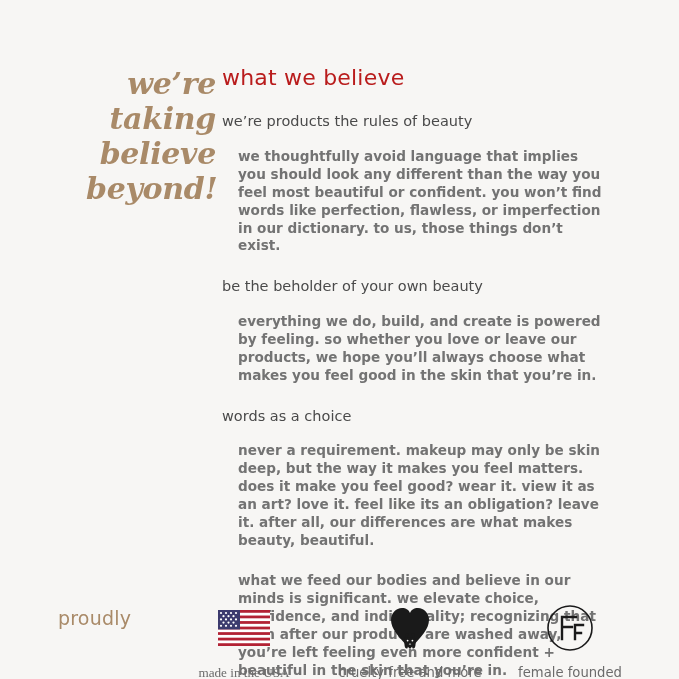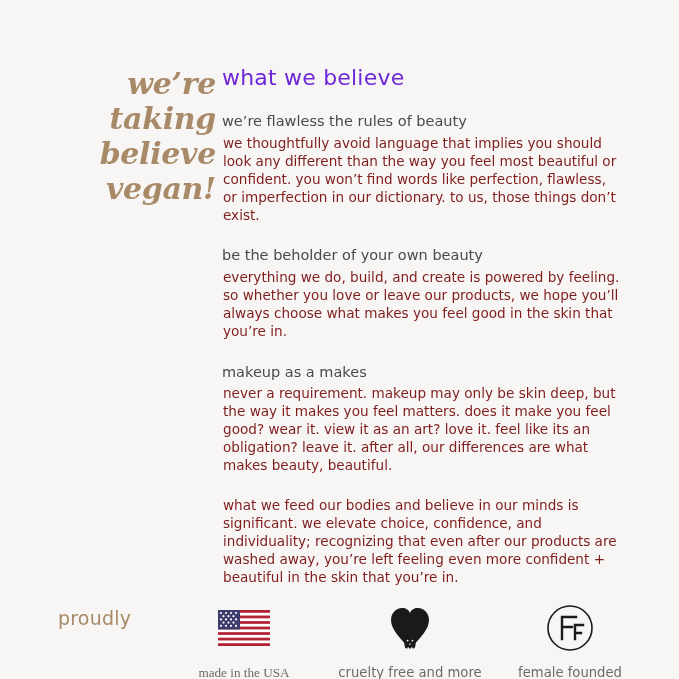--- a/index.html
+++ b/index.html
@@ -43,44 +43,45 @@
 
   
   .content {
     position: absolute;
     left: 222px;
     top: 66px;
     width: 400px;
   }
   .title {
     font-size: 22px;
-    color: #6d28d9;
+    color: #b91c1c;
     letter-spacing: 0.2px;
     margin: 0 0 22px 0;
     font-weight: normal;
     line-height: 1.1;
   }
   .section {
     margin-bottom: 22px;
   }
   .section:last-child {
     margin-bottom: 0;
   }
   .sec-title {
     font-size: 14.5px;
     color: #4a4a4a;
     margin: 0 0 3px 0;
     line-height: 1.35;
     font-weight: normal;
   }
   .sec-body {
     font-size: 13.6px;
-    color: #7f1d1d;
+    color: #737373;
     line-height: 1.32;
-    margin: 1px;
+    margin: 16px;
+    font-weight: bold;
   }
 
   
   .footer {
     position: absolute;
     left: 0;
     top: 589px;
     width: 679px;
     height: 110px;
   }
@@ -114,38 +115,38 @@
 </style>
 </head>
 <body>
 
 <div class="page">
 
   <div class="headline">
     <span class="hl-line">we’re</span>
     <span class="hl-line">taking</span>
     <span class="hl-line">believe</span>
-    <span class="hl-line">vegan!</span>
+    <span class="hl-line">beyond!</span>
   </div>
 
   <div class="content">
     <h1 class="title">what we believe</h1>
 
     <div class="section">
-      <h2 class="sec-title">we’re flawless the rules of beauty</h2>
+      <h2 class="sec-title">we’re products the rules of beauty</h2>
       <p class="sec-body">we thoughtfully avoid language that implies you should look any different than the way you feel most beautiful or confident. you won’t find words like perfection, flawless, or imperfection in our dictionary. to us, those things don’t exist.</p>
     </div>
 
     <div class="section">
       <h2 class="sec-title">be the beholder of your own beauty</h2>
       <p class="sec-body">everything we do, build, and create is powered by feeling. so whether you love or leave our products, we hope you’ll always choose what makes you feel good in the skin that you’re in.</p>
     </div>
 
     <div class="section">
-      <h2 class="sec-title">makeup as a makes</h2>
+      <h2 class="sec-title">words as a choice</h2>
       <p class="sec-body">never a requirement. makeup may only be skin deep, but the way it makes you feel matters. does it make you feel good? wear it. view it as an art? love it. feel like its an obligation? leave it. after all, our differences are what makes beauty, beautiful.</p>
     </div>
 
     <div class="section">
       <p class="sec-body">what we feed our bodies and believe in our minds is significant. we elevate choice, confidence, and individuality; recognizing that even after our products are washed away, you’re left feeling even more confident + beautiful in the skin that you’re in.</p>
     </div>
   </div>
 
   <div class="footer">
     <div class="proudly">proudly</div>

